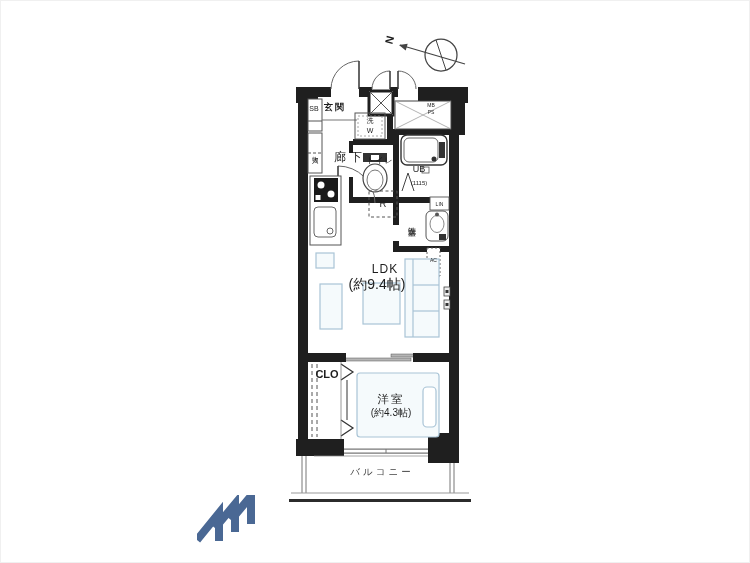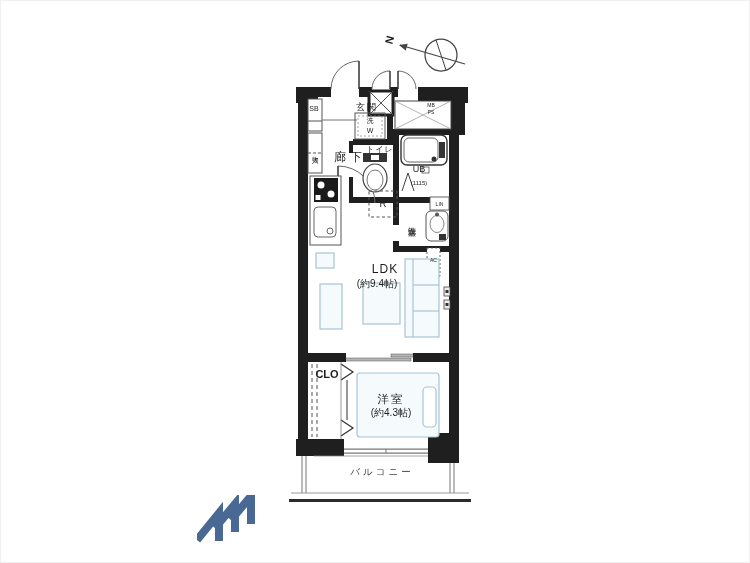--- a/index.html
+++ b/index.html
@@ -187,41 +187,41 @@
     <g fill="none">
       <circle cx="440" cy="54" r="16" stroke="#444" stroke-width="1.25"></circle>
       <line x1="435" y1="39" x2="445" y2="69" stroke="#444" stroke-width="1"></line>
       <line x1="464" y1="63" x2="399" y2="44" stroke="#444" stroke-width="1.25"></line>
       <polygon points="398,44 406.7,42.8 404.7,49.5" fill="#444"></polygon>
     </g>
   </svg>
 
   <div class="lbl north" style="left:389px;top:39px;font-size:11px;">N</div>
 
-  <div class="lbl" style="left:366px;top:106px;font-size:9px;letter-spacing:2px;">玄関</div>
+  <div class="lbl" style="left:334px;top:106px;font-size:9px;letter-spacing:2px;font-weight:bold;">玄関</div>
   <div class="lbl" style="left:313px;top:107px;font-size:7px;">SB</div>
   <div class="lbl v" style="left:314px;top:151px;font-size:6.5px;">物入</div>
   <div class="lbl" style="left:349px;top:156px;font-size:12px;letter-spacing:4px;">廊下</div>
-  <div class="lbl" style="left:379px;top:141px;font-size:8px;letter-spacing:1px;margin-top:8px;">トイレ</div>
+  <div class="lbl" style="left:379px;top:152px;font-size:8px;letter-spacing:1px;margin-top:8px;">トイレ</div>
 
   <div class="lbl" style="left:369px;top:119px;font-size:7px;">洗</div>
   <div class="lbl" style="left:369px;top:129px;font-size:7px;">W</div>
 
   <div class="lbl" style="left:430px;top:104px;font-size:5px;">MB</div>
   <div class="lbl" style="left:430px;top:111px;font-size:5px;">PS</div>
 
   <div class="lbl" style="left:418px;top:168px;font-size:9px;">UB</div>
   <div class="lbl" style="left:418px;top:182px;font-size:6px;">(1115)</div>
 
   <div class="lbl v" style="left:410px;top:221px;font-size:8px;">洗面室</div>
   <div class="lbl" style="left:438.5px;top:202.5px;font-size:5px;">LIN</div>
   <div class="lbl" style="left:382px;top:203px;font-size:9.5px;">R</div>
 
   <div class="lbl" style="left:384px;top:268px;font-size:12px;letter-spacing:1px;">LDK</div>
-  <div class="lbl" style="left:376px;top:283px;font-size:10px;">(約9.4帖)</div>
+  <div class="lbl" style="left:376px;top:283px;font-size:14px;">(約9.4帖)</div>
   <div class="lbl" style="left:432.5px;top:259px;font-size:5px;">AC</div>
 
   <div class="lbl" style="left:326px;top:373px;font-size:11px;font-weight:bold;">CLO</div>
   <div class="lbl" style="left:390px;top:399px;font-size:11.5px;letter-spacing:2px;font-family:Liberation Serif, serif;">洋室</div>
   <div class="lbl" style="left:390px;top:412px;font-size:10px;">(約4.3帖)</div>
 
   <div class="lbl" style="left:381px;top:471px;font-size:9.5px;letter-spacing:3px;color:#444;text-align:center;">バルコニー</div>
 
   <div class="logo">
     <svg width="66" height="60" viewBox="0 0 66 60" fill="none" stroke="#4a6894" stroke-width="8" stroke-linejoin="miter">

